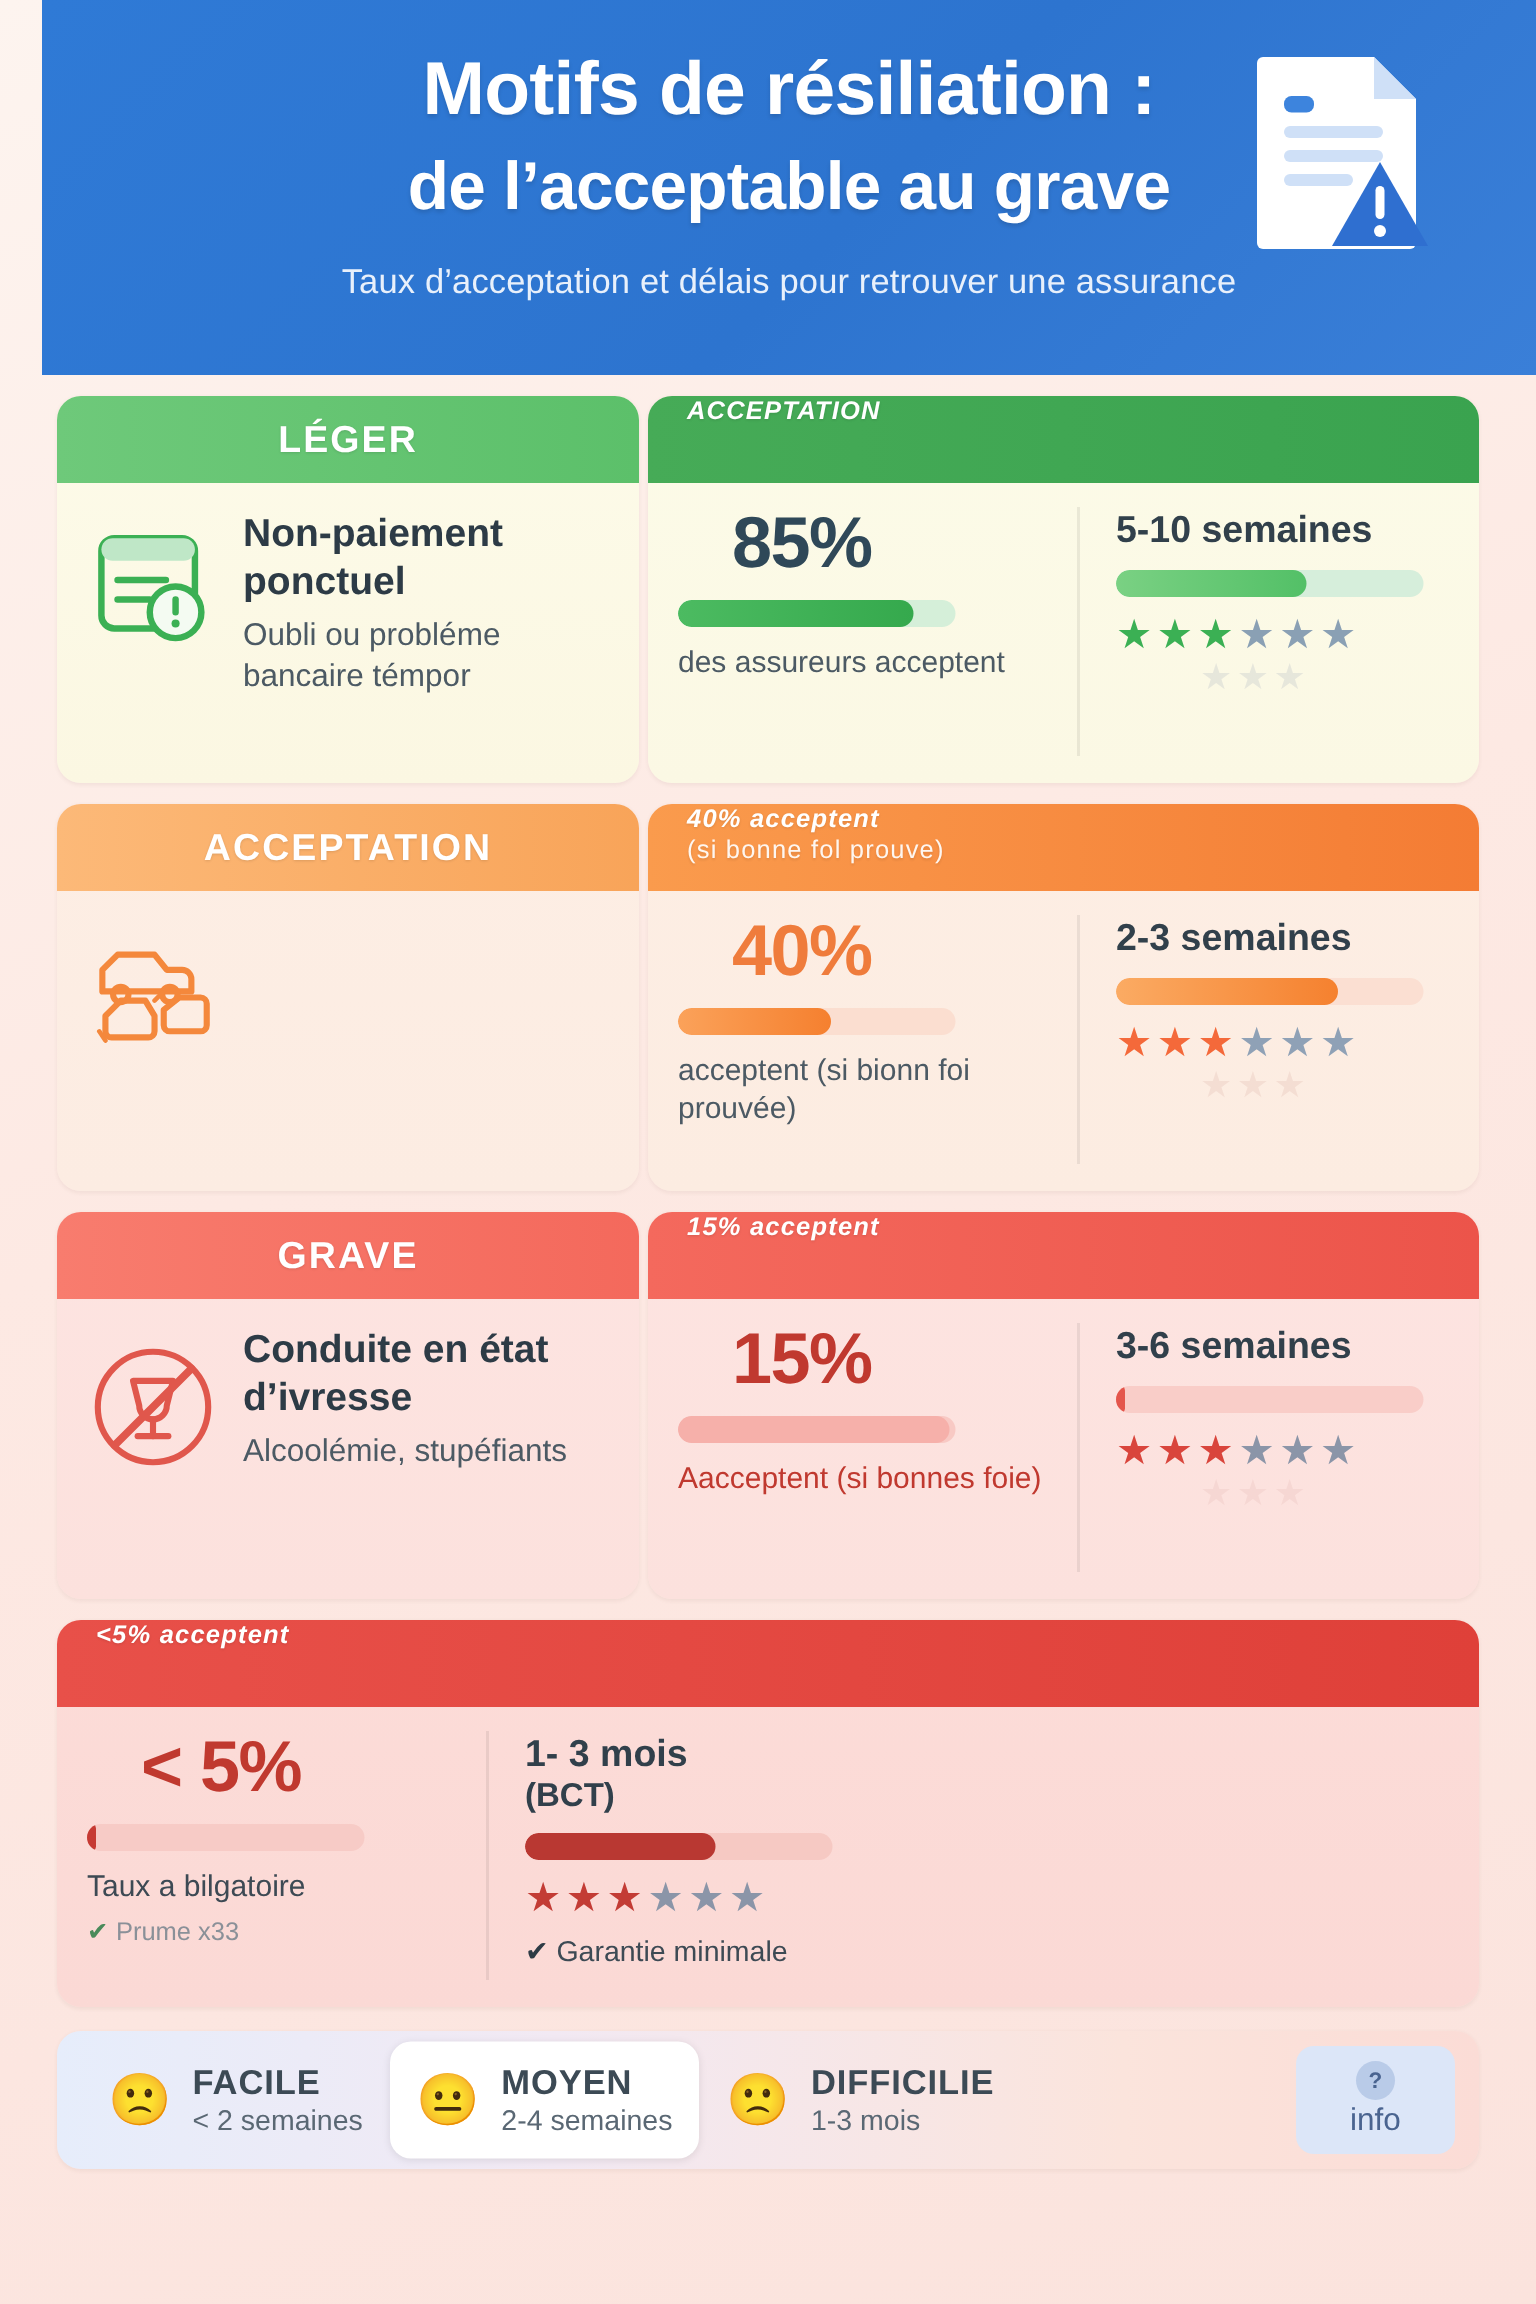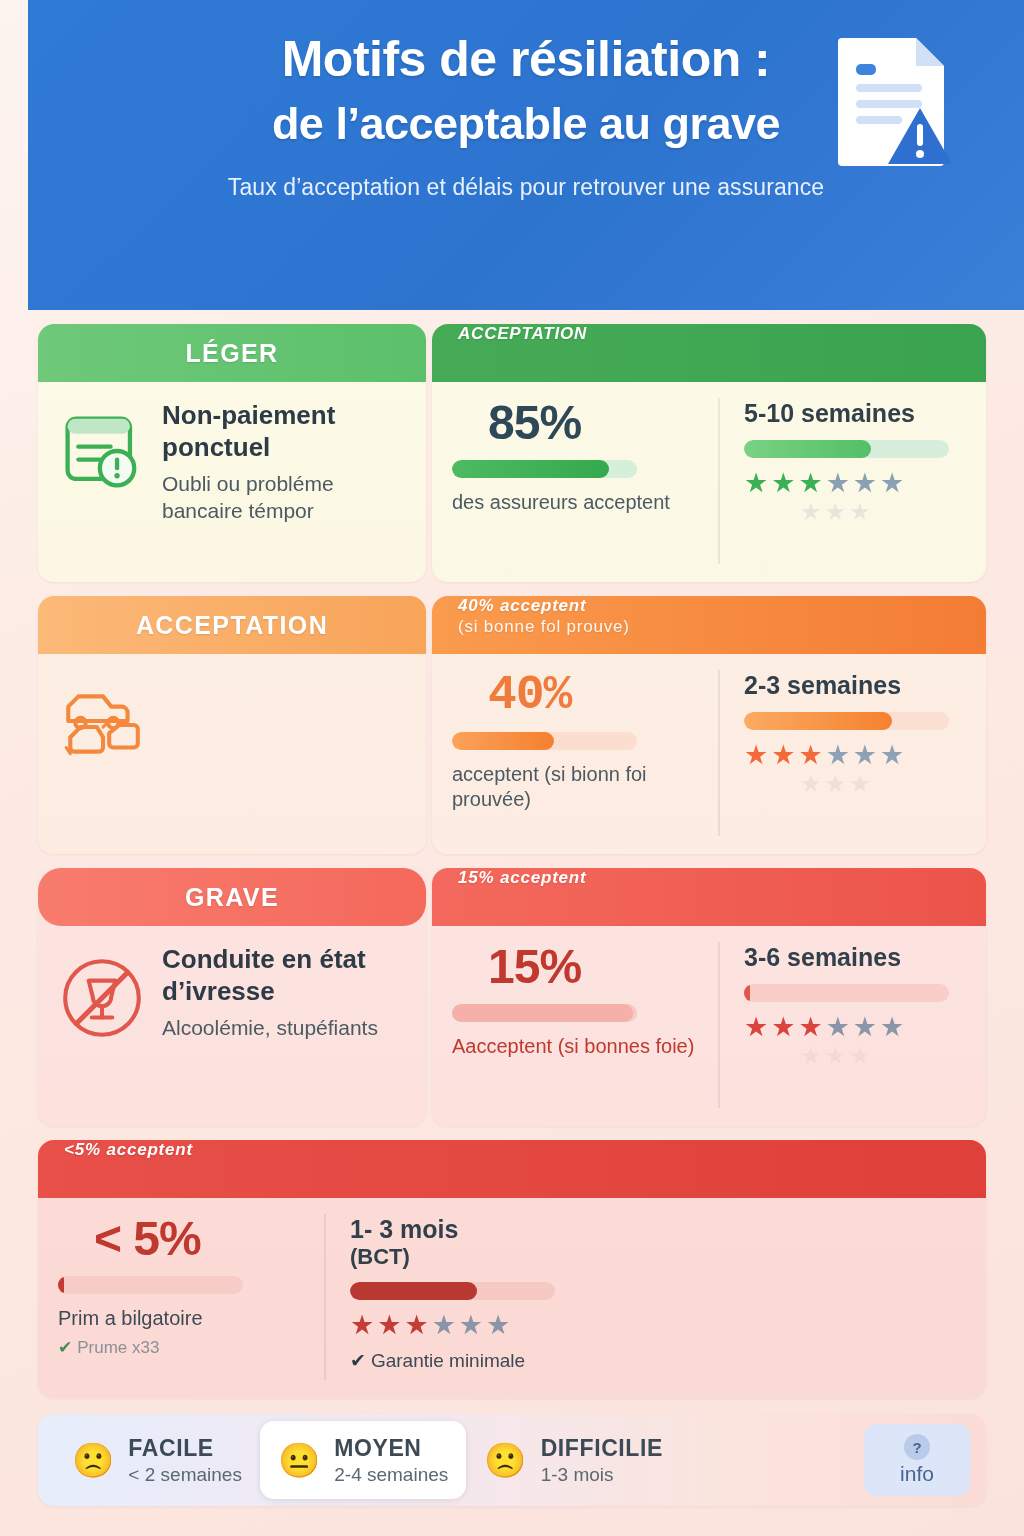--- a/index.html
+++ b/index.html
@@ -10,21 +10,21 @@
     width: 1024px;
     height: 1536px;
     font-family: "Liberation Sans", sans-serif;
     background: linear-gradient(160deg, #fdf4ef 0%, #fde9e3 45%, #fbe3dd 100%);
     overflow: hidden;
     position: relative;
   }
 
   
   .header {
-    height: 310px;
+    height: 250px;
     background: linear-gradient(135deg, #2f7ad6 0%, #2d74cf 55%, #3a7fd8 100%);
     position: relative;
     box-sizing: border-box;
     padding: 28px 40px 0 40px;
     text-align: center;
     margin-left: 28px;
   }
   .header h1 {
     margin: 0;
     color: #ffffff;
@@ -354,21 +354,21 @@
         </div>
       </div>
     </div>
     <div class="right-card" style="background:linear-gradient(180deg,#fdeee4,#fcece1);">
       <div class="band right-band" style="background:linear-gradient(90deg,#fa9b4d,#f47c34);">
         <span class="band-main">40% acceptent</span>
         <span class="band-sub">(si bonne fol prouve)</span>
       </div>
       <div class="right-body">
         <div class="stat">
-          <div class="pct" style="color:#ef7c3c;font-family:Liberation Mono, monospace;">40%</div>
+          <div class="pct" style="color:#ef7c3c;">40%</div>
           <div class="bar-track" style="background:#fbded0;">
             <div class="bar-fill" style="width:55%;background:linear-gradient(90deg,#fba25a,#f5802f);"></div>
           </div>
           <div class="stat-label">acceptent  (si bionn foi prouvée)</div>
         </div>
         <div class="timing">
           <div class="weeks">2-3 semaines</div>
           <div class="t-track" style="background:#fbdfd2;">
             <div class="bar-fill" style="width:72%;background:linear-gradient(90deg,#fbab63,#f5812f);"></div>
           </div>
@@ -376,21 +376,21 @@
             <span style="color:#f4693a;">★★★</span><span style="color:#8fa1b6;">★★★</span>
             <span class="ghost" style="color:#e2bdb2;">★★★</span>
           </div>
         </div>
       </div>
     </div>
   </div>
 
   <div class="row">
     <div class="left-card" style="background:linear-gradient(180deg,#fde4e1,#fce1dd);">
-      <div class="band left-band" style="background:linear-gradient(90deg,#f87c6e,#f4695c);border-radius:23px;">GRAVE</div>
+      <div class="band left-band" style="background:linear-gradient(90deg,#f87c6e,#f4695c);">GRAVE</div>
       <div class="left-body">
         <div class="left-icon">
           <svg viewBox="0 0 90 90" width="92" height="92">
             <circle cx="45" cy="45" r="36" fill="none" stroke="#e0574c" stroke-width="4"></circle>
             <path d="M32 28 h26 l-4 16 a9 9 0 0 1 -18 0 z" fill="none" stroke="#e0574c" stroke-width="4" stroke-linejoin="round"></path>
             <line x1="45" y1="53" x2="45" y2="64" stroke="#e0574c" stroke-width="4" stroke-linecap="round"></line>
             <line x1="35" y1="64" x2="55" y2="64" stroke="#e0574c" stroke-width="4" stroke-linecap="round"></line>
             <line x1="20" y1="70" x2="70" y2="20" stroke="#e0574c" stroke-width="5" stroke-linecap="round"></line>
           </svg>
         </div>
@@ -432,21 +432,21 @@
       <div class="band right-band" style="background:linear-gradient(90deg,#e85049,#df4039);">
         <span class="band-main">&lt;5% acceptent</span>
         <span class="band-sub"></span>
       </div>
       <div class="right-body">
         <div class="stat">
           <div class="pct" style="color:#c0392f;">&lt; 5%</div>
           <div class="bar-track" style="background:#f7cbc6;">
             <div class="bar-fill" style="width:3%;background:#c63a33;"></div>
           </div>
-          <div class="stat-label" style="color:#3d4a54;">Prim a bilgatoire</div>
+          <div class="stat-label" style="color:#3d4a54;">Taux a bilgatoire</div>
           <div class="stat-note">
             <span class="check">✔</span><span>Prume x33</span>
           </div>
         </div>
         <div class="timing">
           <div class="weeks">
             <span>1- 3 mois</span><small>(BCT)</small>
           </div>
           <div class="t-track" style="background:#f6c9c3;">
             <div class="bar-fill" style="width:62%;background:#b93832;"></div>

